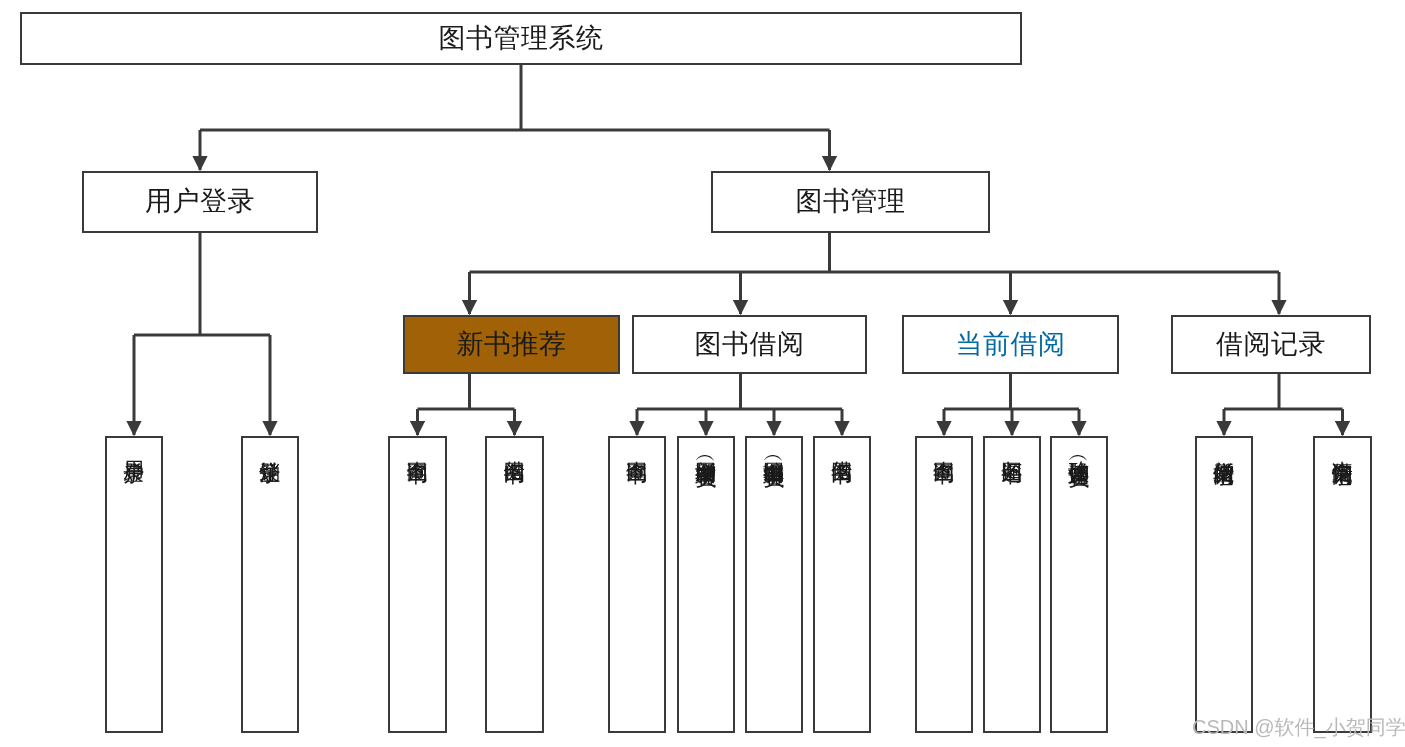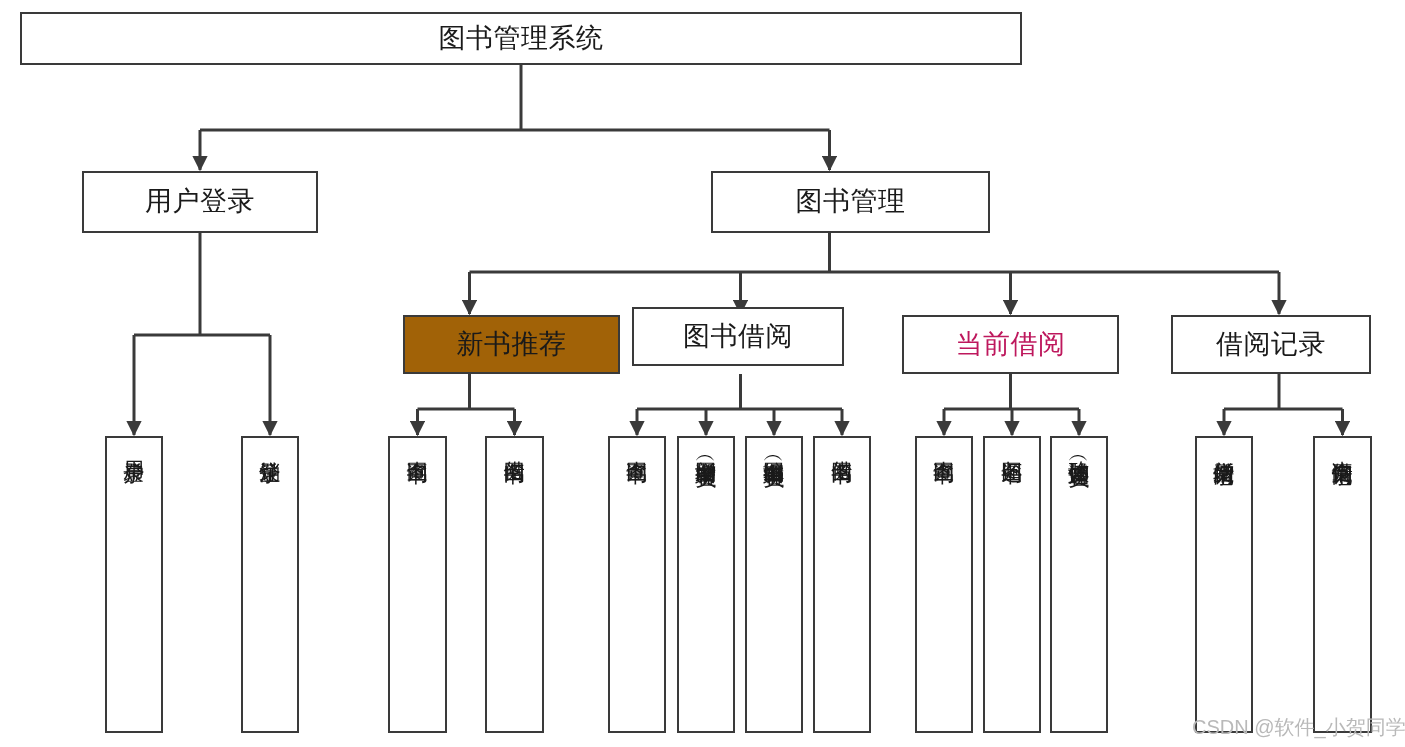--- a/index.html
+++ b/index.html
@@ -119,24 +119,24 @@
       </div>
       <div class="node horiz" style="left: 82px; top: 171px; width: 236px; height: 62px; border-color: rgb(58, 58, 58); background: rgb(255, 255, 255); color: rgb(26, 26, 26);">
         <span class="label">用户登录</span>
       </div>
       <div class="node horiz" style="left: 711px; top: 171px; width: 279px; height: 62px; border-color: rgb(58, 58, 58); background: rgb(255, 255, 255); color: rgb(26, 26, 26);">
         <span class="label">图书管理</span>
       </div>
       <div class="node horiz" style="left: 361px; top: 315px; width: 217px; height: 59px; border-color: rgb(58, 58, 58); background: #a16207; color: rgb(26, 26, 26); margin-left: 42px;">
         <span class="label">新书推荐</span>
       </div>
-      <div class="node horiz" style="left: 632px; top: 307px; width: 212px; height: 59px; border-color: rgb(58, 58, 58); background: rgb(255, 255, 255); color: rgb(26, 26, 26);">
+      <div class="node horiz" style="left: 632px; top: 315px; width: 235px; height: 59px; border-color: rgb(58, 58, 58); background: rgb(255, 255, 255); color: rgb(26, 26, 26);">
         <span class="label">图书借阅</span>
       </div>
-      <div class="node horiz" style="left: 902px; top: 315px; width: 217px; height: 59px; border-color: rgb(58, 58, 58); background: rgb(255, 255, 255); color: #be185d;">
+      <div class="node horiz" style="left: 902px; top: 315px; width: 217px; height: 59px; border-color: rgb(58, 58, 58); background: rgb(255, 255, 255); color: #0369a1;">
         <span class="label">当前借阅</span>
       </div>
       <div class="node horiz" style="left: 1171px; top: 315px; width: 200px; height: 59px; border-color: rgb(58, 58, 58); background: rgb(255, 255, 255); color: rgb(26, 26, 26);">
         <span class="label">借阅记录</span>
       </div>
       <div class="node vert" style="left: 105px; top: 436px; width: 58px; height: 297px; border-color: rgb(58, 58, 58); background: rgb(255, 255, 255); color: rgb(26, 26, 26);">
         <span class="label">用户登录</span>
       </div>
       <div class="node vert" style="left: 241px; top: 436px; width: 58px; height: 297px; border-color: rgb(58, 58, 58); background: rgb(255, 255, 255); color: rgb(26, 26, 26);">
         <span class="label">注销登录</span>

